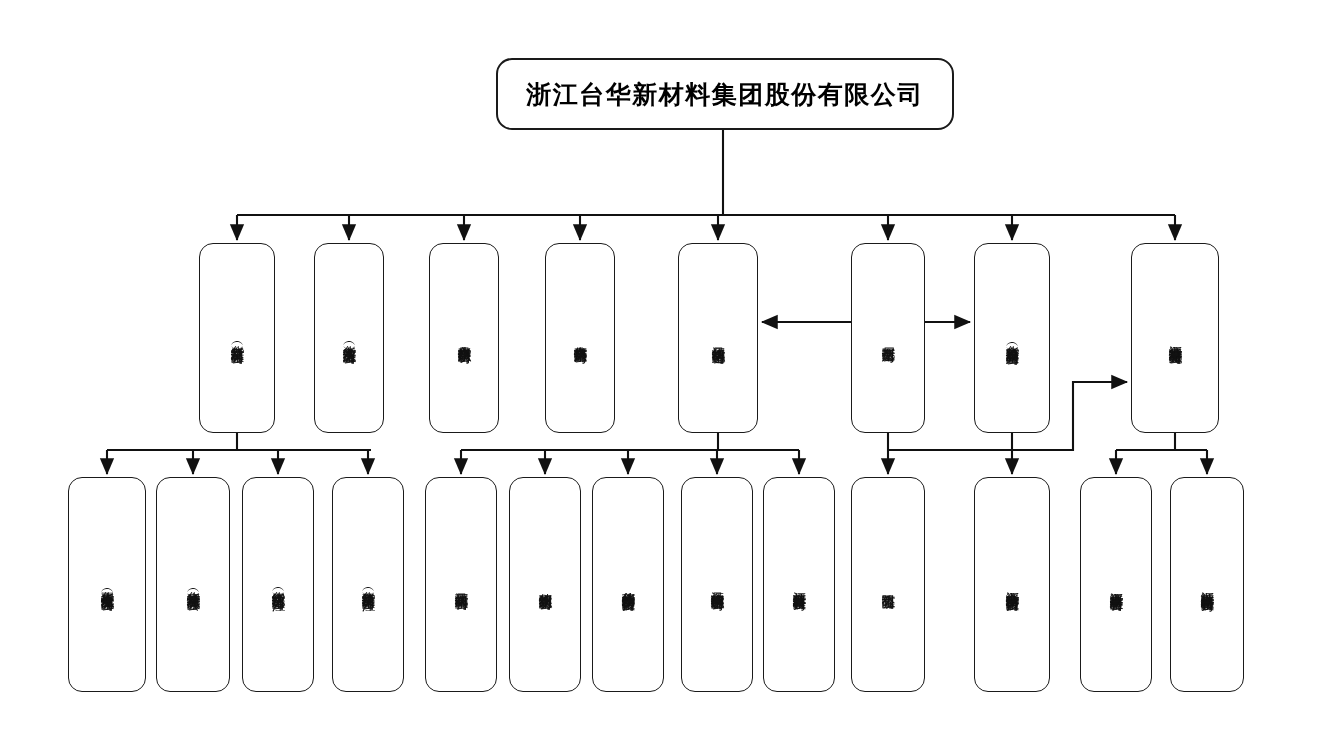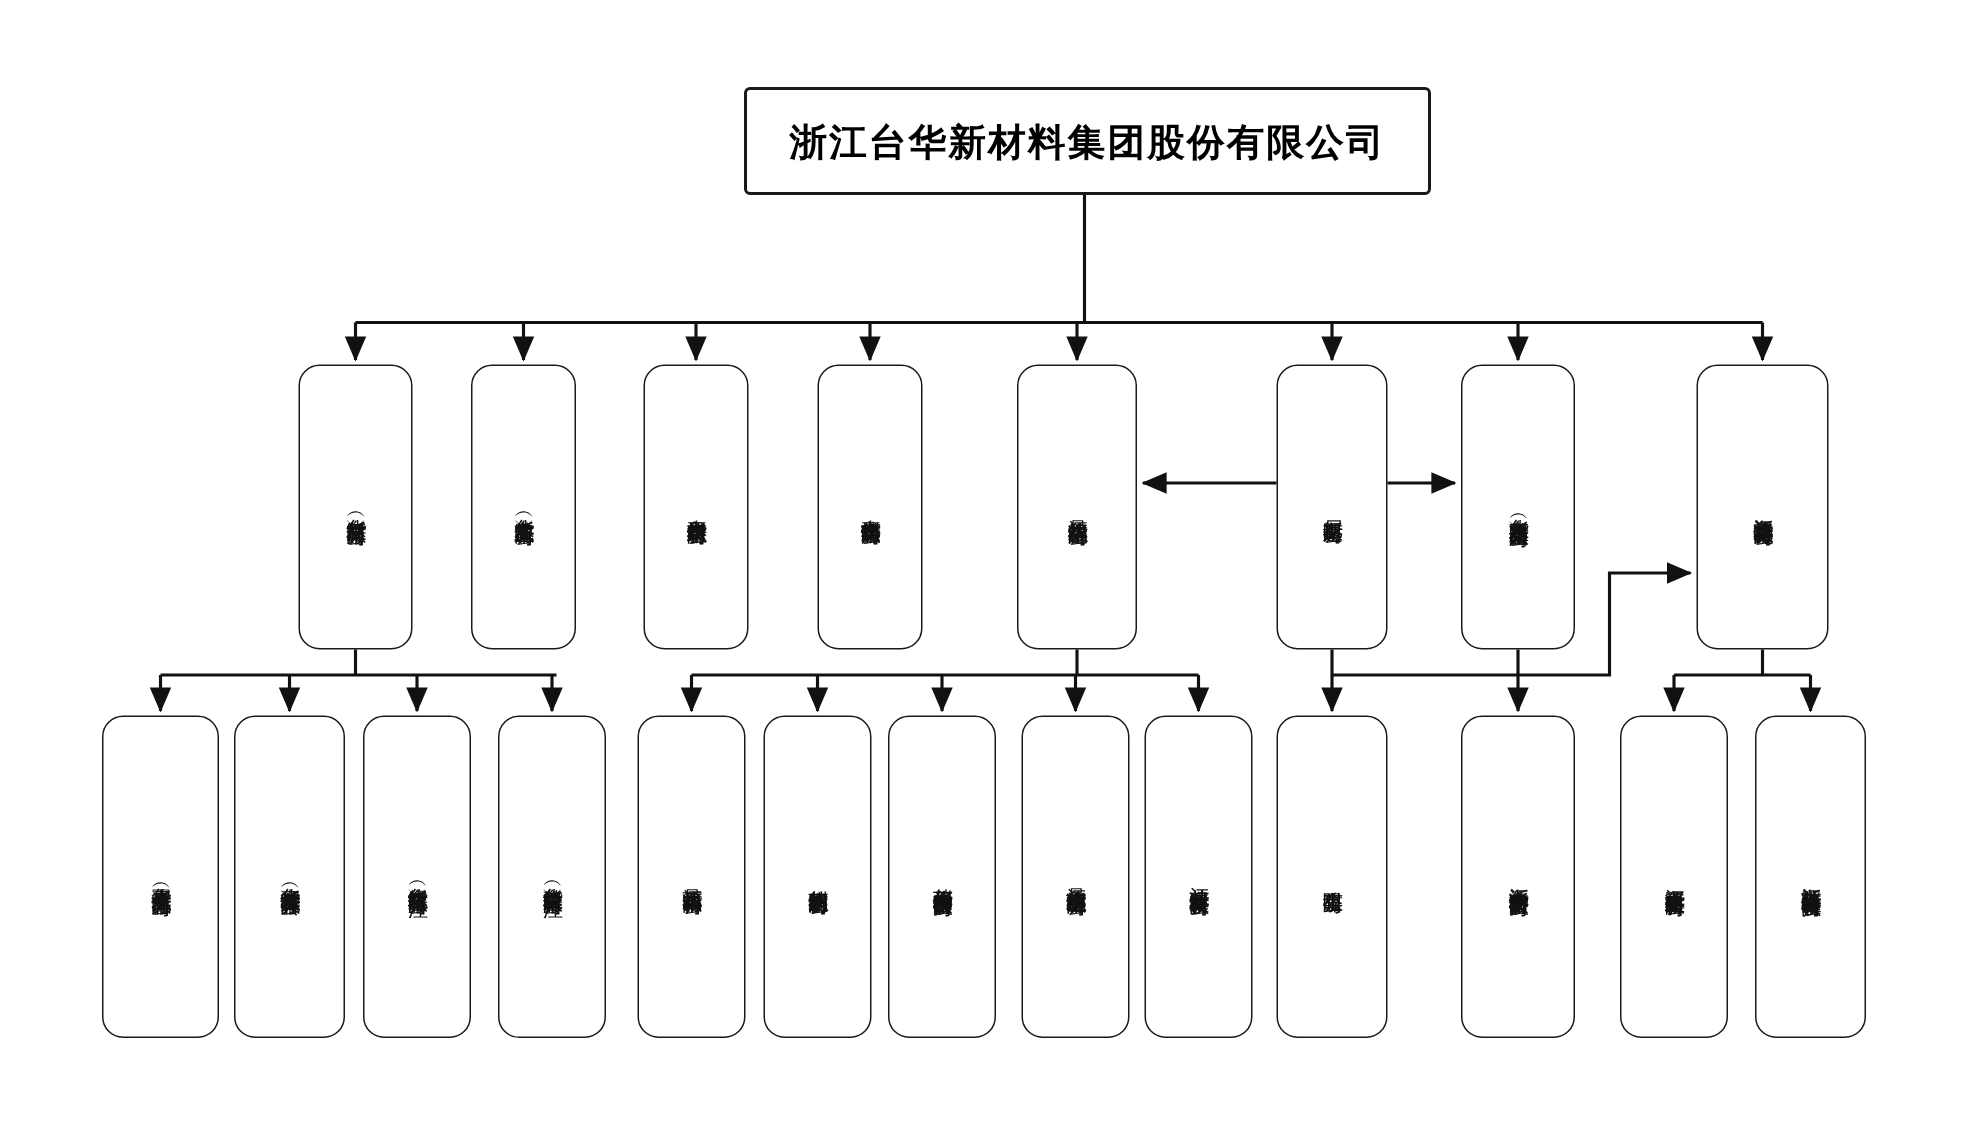--- a/index.html
+++ b/index.html
@@ -41,21 +41,21 @@
     writing-mode: vertical-rl;
     text-orientation: upright;
     white-space: nowrap;
     line-height: 1.05;
     letter-spacing: 0.5px;
     color: #111111;
     text-align: center;
   }
   .root {
     border-width: 2.2px;
-    border-radius: 4px;
+    border-radius: 16px;
   }
   .root .htext {
     font-size: 25px;
     font-weight: bold;
     letter-spacing: 1.5px;
     color: #000000;
     white-space: nowrap;
   }
   .lvl2 .vtext { font-size: 13.5px; }
   .lvl3 .vtext { font-size: 13.5px; }

